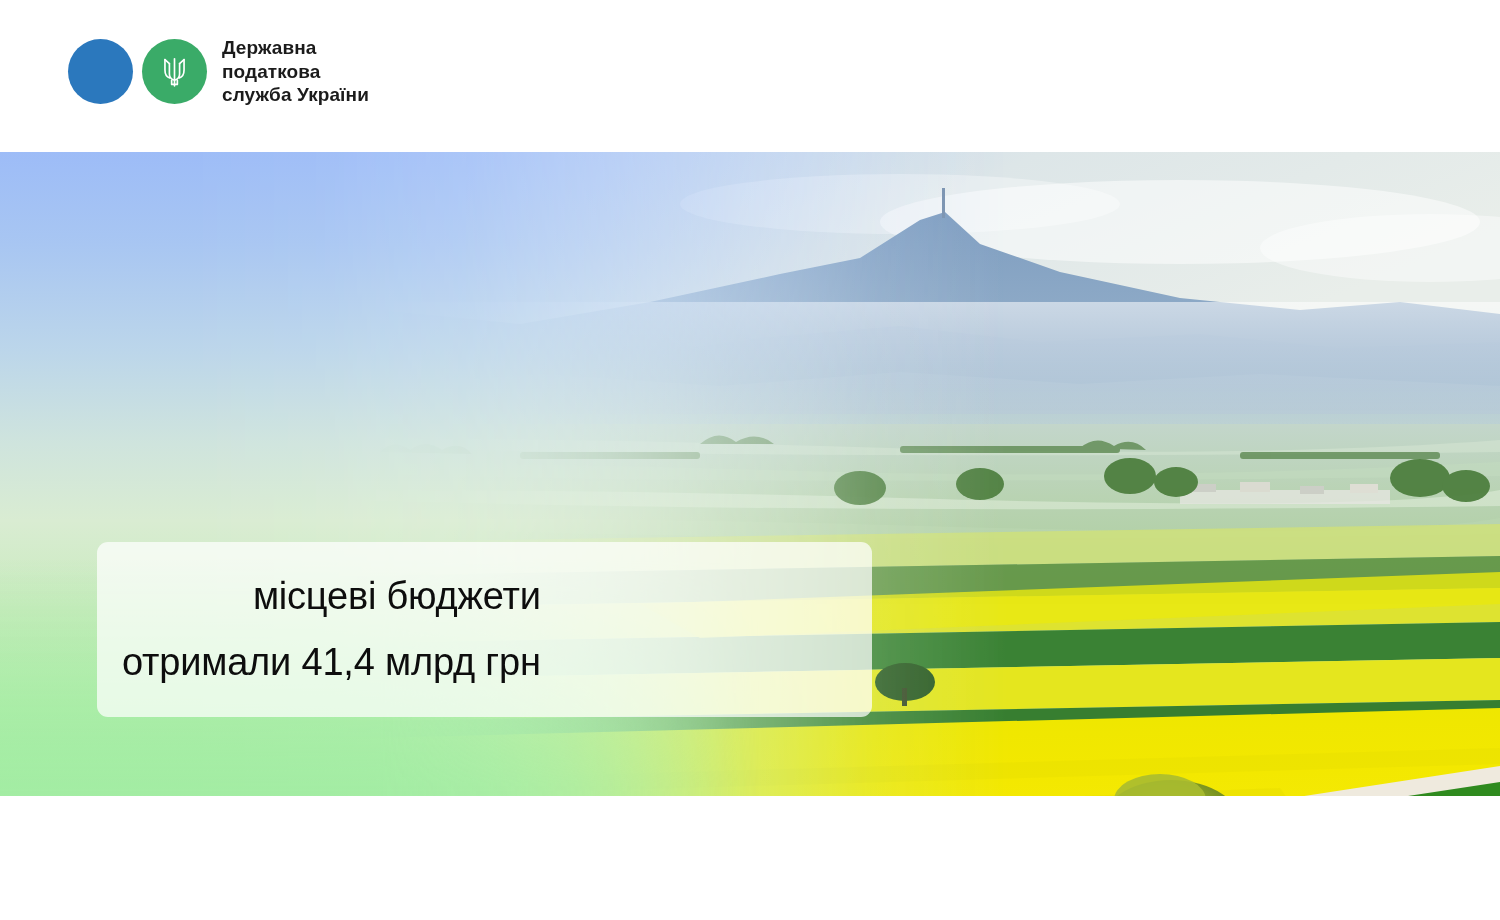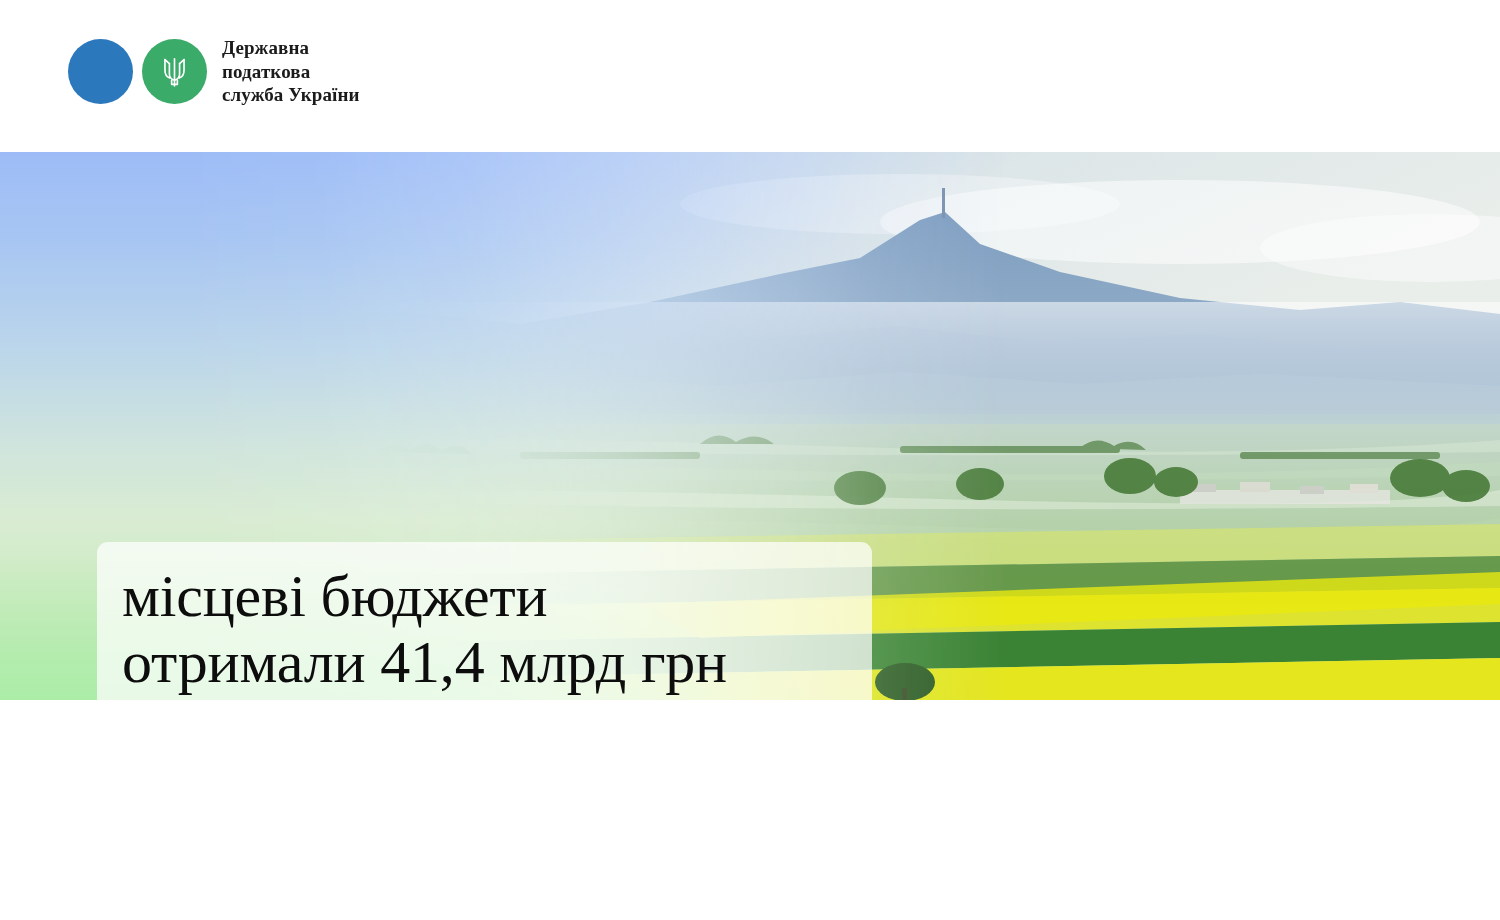--- a/index.html
+++ b/index.html
@@ -1,21 +1,21 @@
 <!DOCTYPE html>
 <html><head>
 <meta charset="utf-8">
 <style>
   html,body{margin:0;padding:0;}
   body{
     width:1500px;height:920px;overflow:hidden;
     background:#ffffff;
     font-family:"Liberation Sans","DejaVu Sans",sans-serif;
   }
-  .banner{position:relative;width:1500px;height:700px;overflow:hidden;background:#3b82f6;font-family:Liberation Serif, serif;}
+  .banner{position:relative;width:1500px;height:796px;overflow:hidden;background:#3b82f6;}
 
   
   .header{position:absolute;left:0;top:0;width:1500px;height:152px;background:#ffffff;z-index:40;}
   .logo{position:absolute;left:68px;top:38px;display:flex;align-items:flex-start;}
   .logo-marks{position:relative;width:140px;height:68px;flex:0 0 auto;}
   .circle-blue{position:absolute;left:0;top:1px;width:65px;height:65px;border-radius:50%;background:#2b78bd;}
   .circle-green{position:absolute;left:74px;top:1px;width:65px;height:65px;border-radius:50%;background:#3aab68;}
   .trident{position:absolute;left:89px;top:16px;width:35px;height:35px;}
   .logo-text{margin-left:14px;margin-top:-2px;font-size:19px;line-height:23.5px;font-weight:bold;color:#1b1b1b;letter-spacing:0.1px;white-space:pre;}
 
@@ -56,22 +56,22 @@
     position:absolute;left:118px;top:371px;z-index:30;
     font-size:58px;line-height:75px;font-weight:bold;color:#0d0d0d;
     letter-spacing:-0.4px;white-space:pre;text-transform:uppercase;
   }
   .sub-panel{
     position:absolute;left:97px;top:542px;width:775px;height:175px;z-index:28;
     background:rgba(255,255,255,0.72);border-radius:11px;
   }
   .subtitle{
     position:absolute;left:122px;top:563px;z-index:30;
-    font-size:60px;line-height:66px;font-weight:normal;color:#0d0d0d;
-    letter-spacing:-0.2px;white-space:pre;
+    font-size:38px;line-height:66px;font-weight:normal;color:#0d0d0d;
+    letter-spacing:-0.2px;white-space:pre;text-align:right;
   }
 </style>
 </head>
 <body>
 
 <div class="banner">
 
   <div class="photo">
     <svg viewBox="0 0 1500 768" preserveAspectRatio="none">
       <defs>

